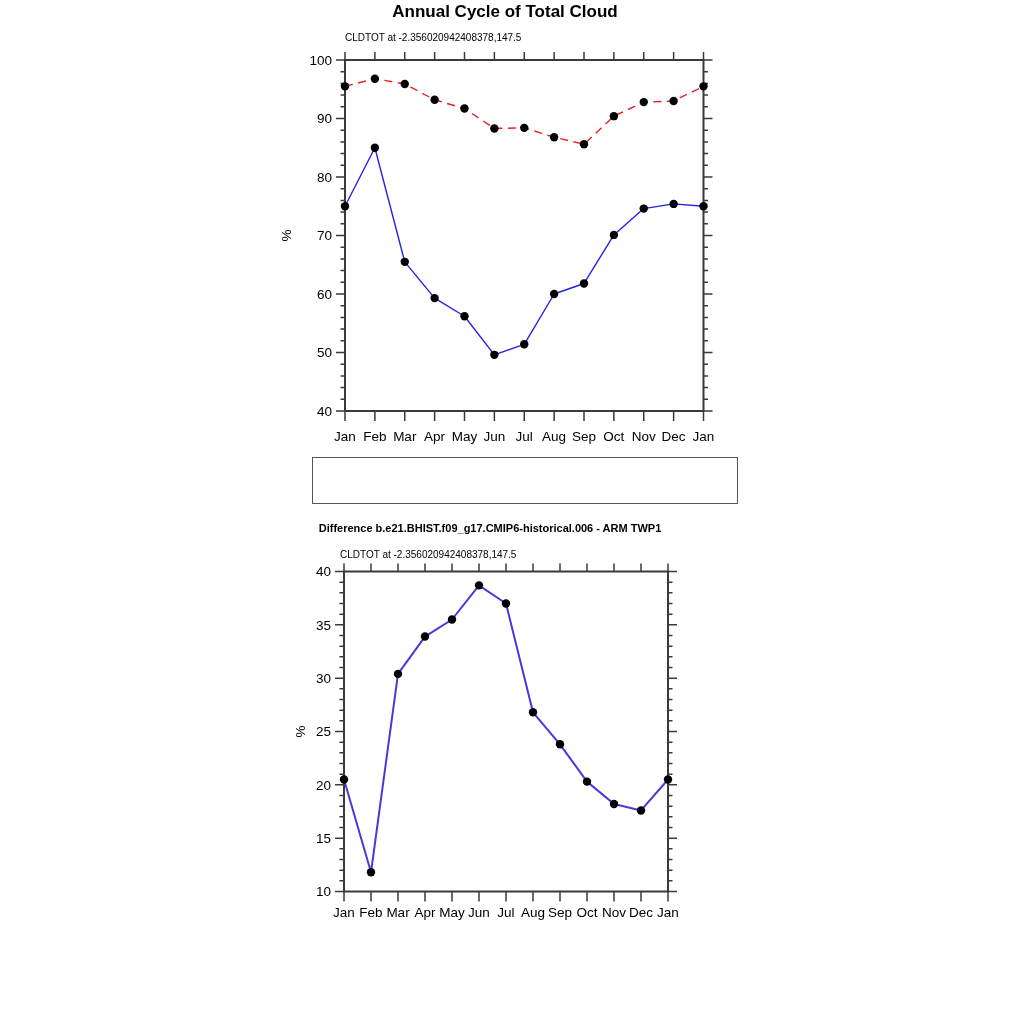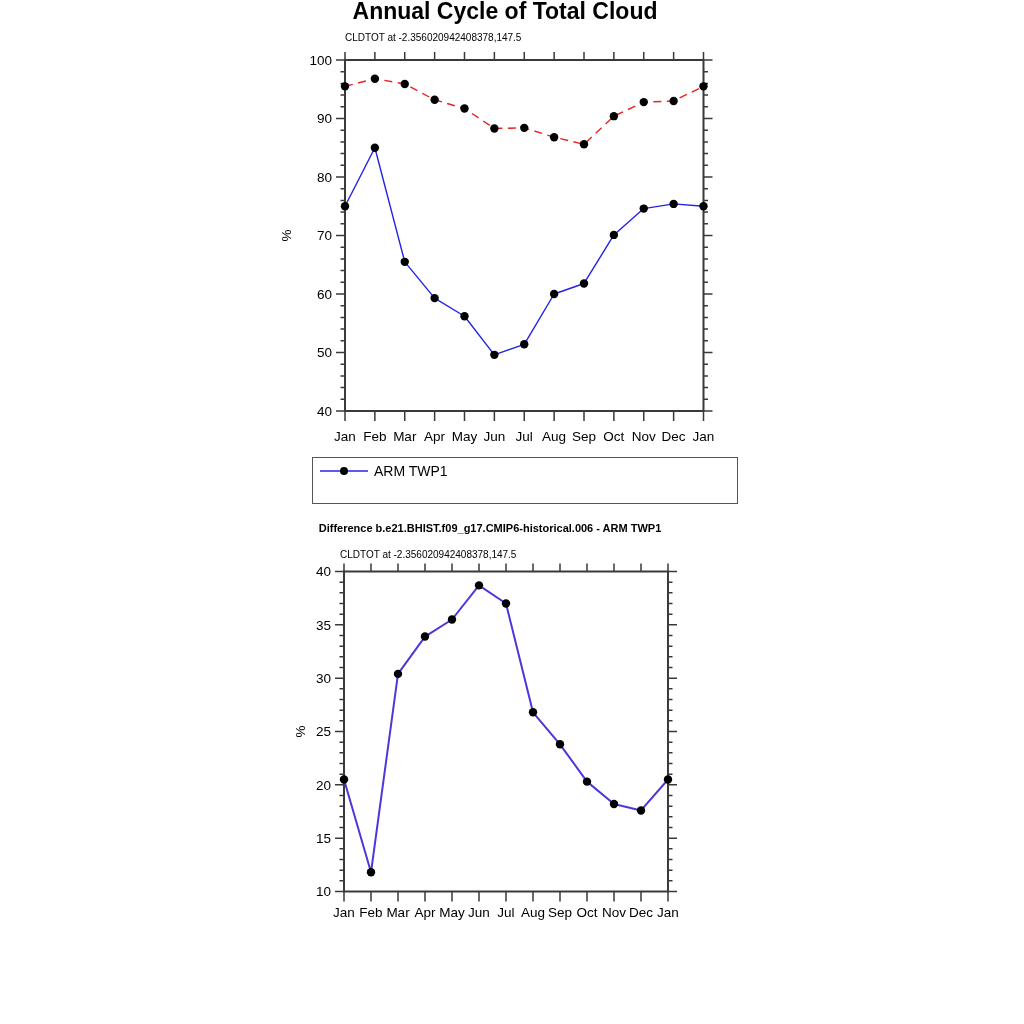--- a/index.html
+++ b/index.html
@@ -2,21 +2,21 @@
 <html><head>
 <meta charset="utf-8">
 <style>
   html,body{margin:0;padding:0;}
   body{
     width:1024px;height:1024px;background:#ffffff;
     font-family:"Liberation Sans","DejaVu Sans",sans-serif;
     position:relative;overflow:hidden;color:#000;
   }
   .abs{position:absolute;}
-  .chart-title{font-weight:bold;font-size:23px;line-height:19px;text-align:center;white-space:nowrap;}
+  .chart-title{font-weight:bold;font-size:17px;line-height:19px;text-align:center;white-space:nowrap;}
   .chart-title.small{font-size:11px;}
   .chart-subtitle{font-size:10px;line-height:17px;white-space:nowrap;}
   #charts-svg{position:absolute;left:0;top:0;}
   .legend-box{
     position:absolute;left:312px;top:457px;width:426px;height:47px;
     border:1px solid #555;background:#fff;box-sizing:border-box;
     padding:2px 0 0 6px;
   }
   .legend-row{display:flex;align-items:center;height:21px;}
   .legend-row svg{flex:0 0 auto;margin-right:5px;}
@@ -117,23 +117,16 @@
       <circle cx="614" cy="804.0333333333333" r="4.2" fill="#000000"></circle>
       <circle cx="641" cy="810.4333333333333" r="4.2" fill="#000000"></circle>
       <circle cx="668" cy="779.5" r="4.2" fill="#000000"></circle>
     </g>
   </svg>
 
 <div class="abs chart-title" style="left:280px;top:2px;width:450px;">Annual Cycle of Total Cloud</div>
 <div class="abs chart-subtitle" style="left:345px;top:29px;">CLDTOT at -2.356020942408378,147.5</div>
 
 <div class="legend-box">
-  <div class="legend-row">
-    <svg width="50" height="14" viewBox="0 0 50 14">
-      <line id="lg-line-0" x1="1" y1="7" x2="49" y2="7" stroke="#2323e6" stroke-width="1.5"></line>
-      <circle cx="25" cy="7" r="4" fill="#000"></circle>
-    </svg>
-    <span class="legend-label">ARM TWP1</span>
-  </div>
 </div>
 
 <div class="abs chart-title small" style="left:240px;top:519px;width:500px;">Difference b.e21.BHIST.f09_g17.CMIP6-historical.006 - ARM TWP1</div>
 <div class="abs chart-subtitle" style="left:340px;top:546px;">CLDTOT at -2.356020942408378,147.5</div>
 
 </body></html>

